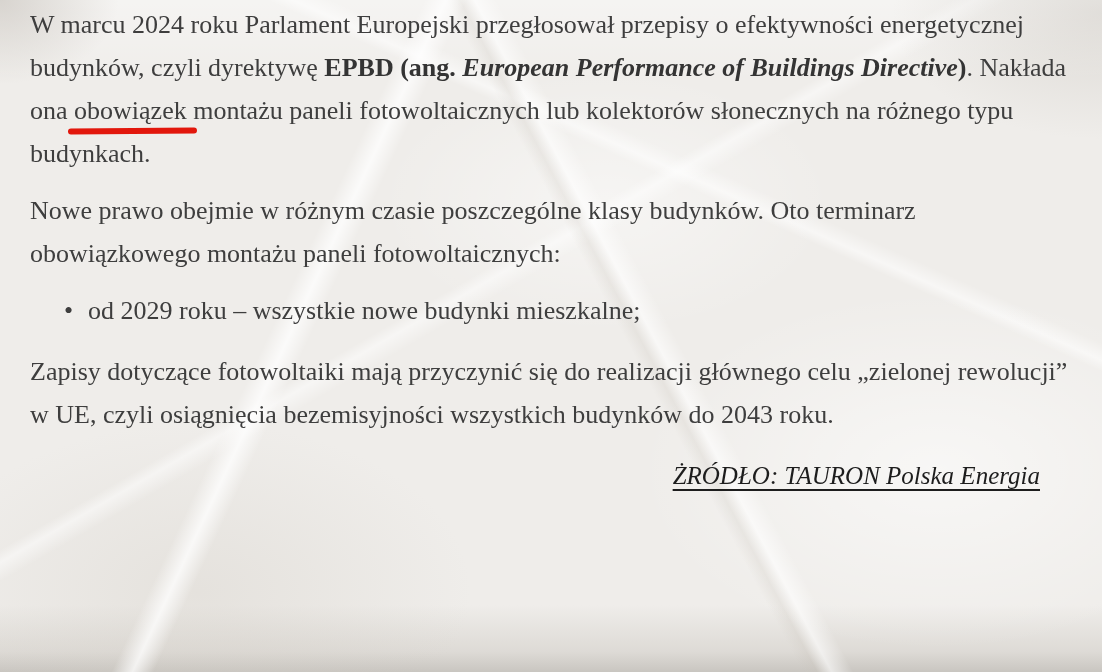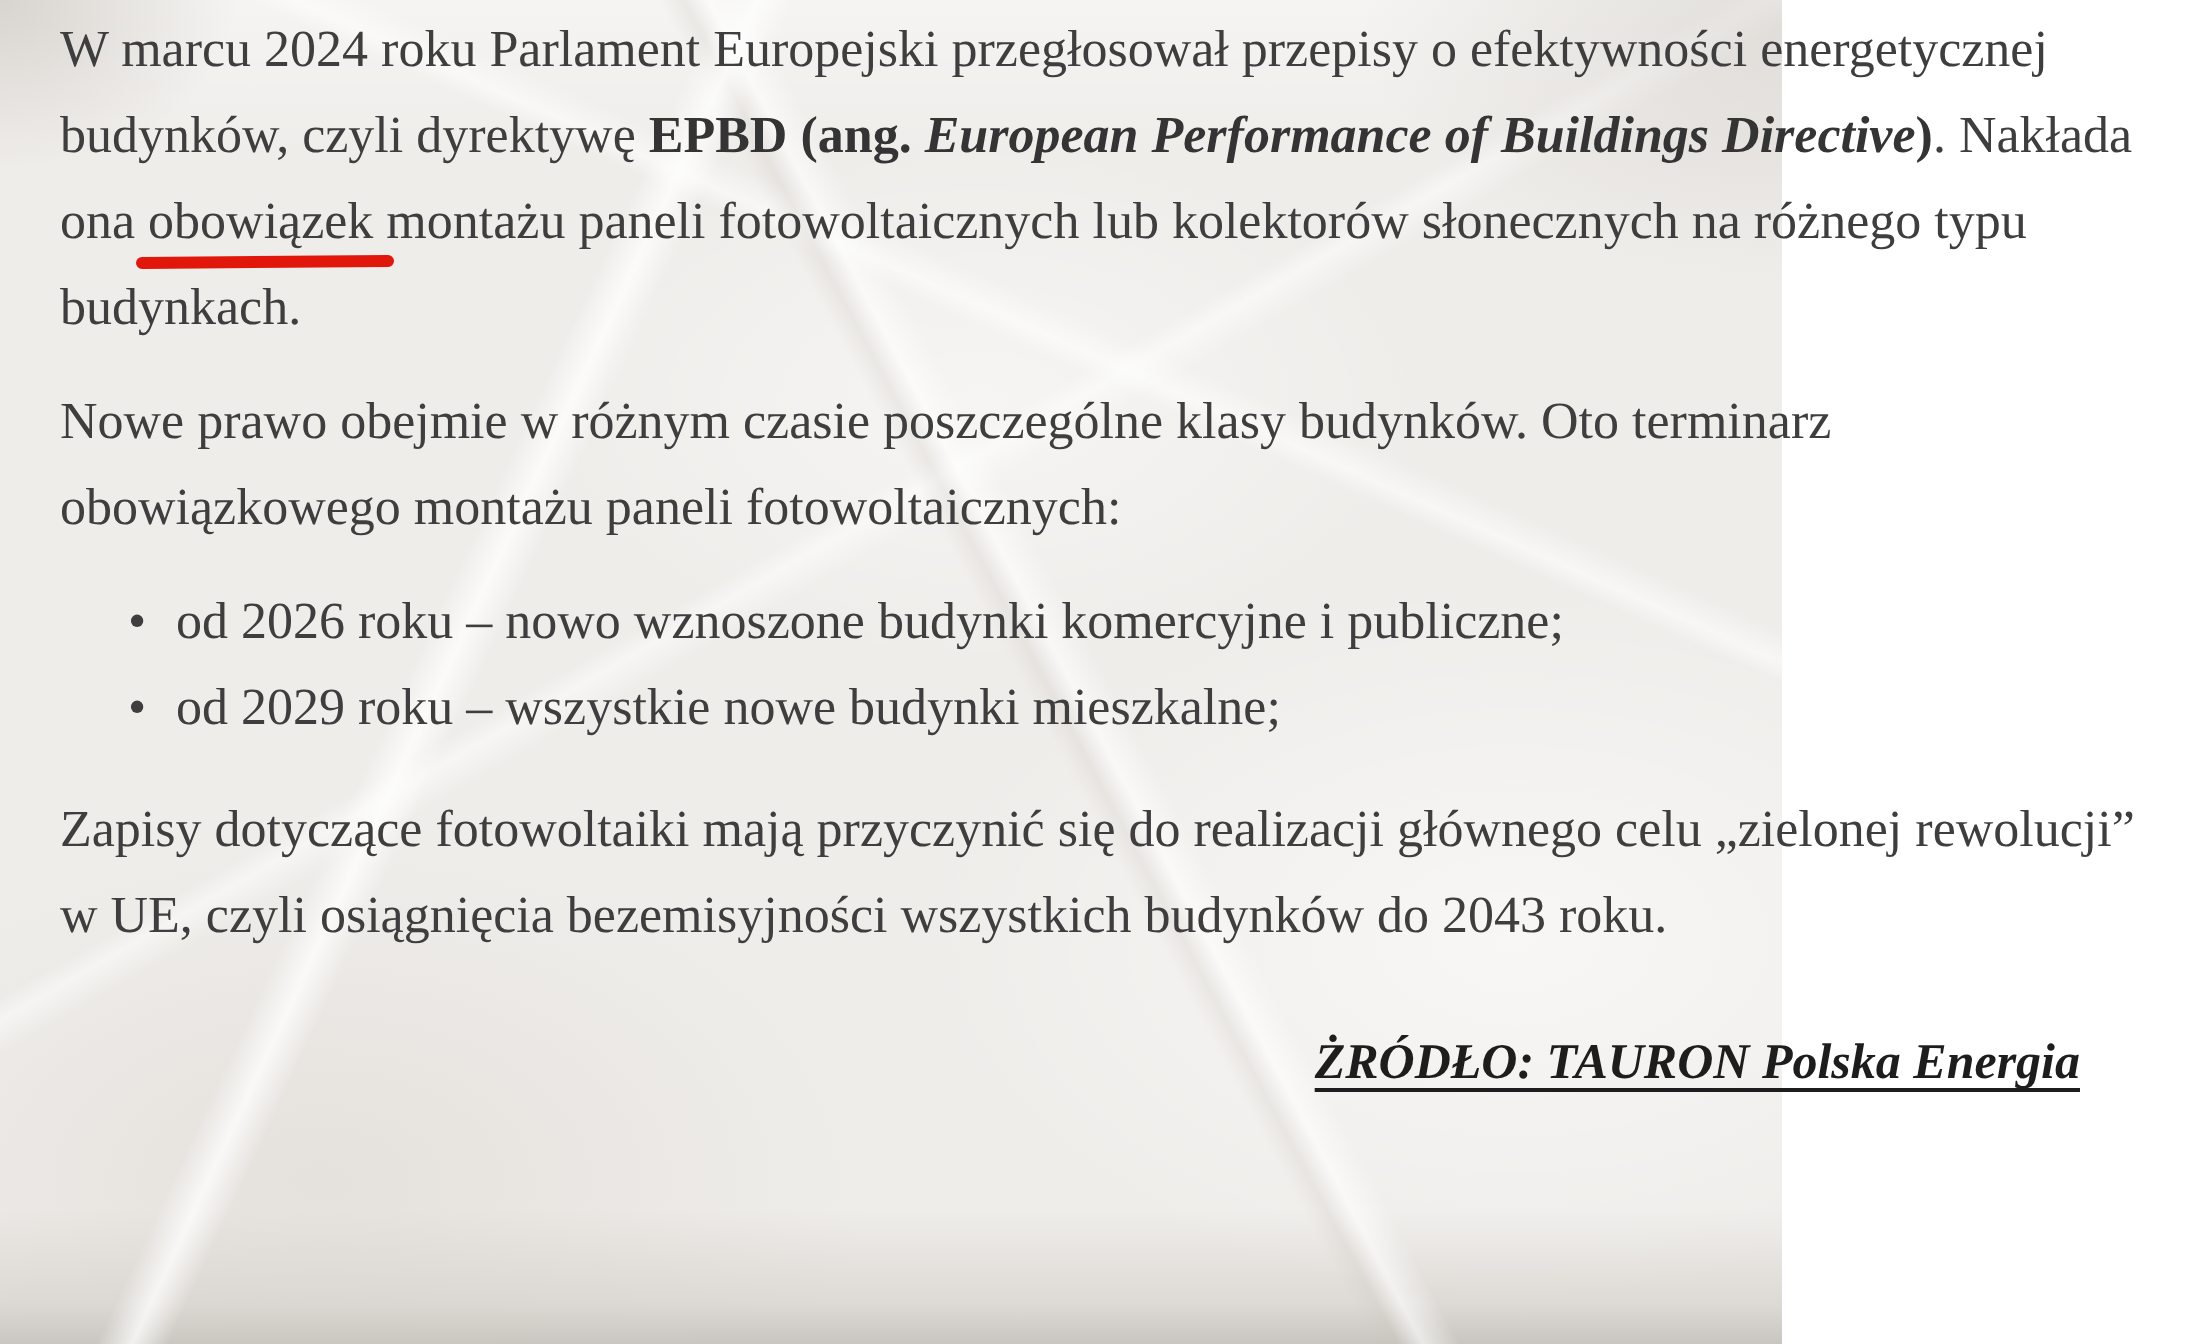--- a/index.html
+++ b/index.html
@@ -4,21 +4,21 @@
 <style>
   html, body { margin: 0; padding: 0; }
   body {
     width: 1102px; height: 672px; overflow: hidden;
     font-family: "Liberation Serif", serif;
     color: #3e3e3e;
   }
   .paper {
     position: relative;
     box-sizing: border-box;
-    width: 891px; height: 672px;
+    width: 1102px; height: 672px;
     padding: 3px 28px 0 30px;
     background-color: #efedea;
     background-image:
       radial-gradient(170px 120px at 0% 0%, rgba(168,160,150,.38), transparent 70%),
       radial-gradient(300px 180px at 100% 2%, rgba(180,174,165,.30), transparent 70%),
       linear-gradient(115deg, transparent 30%, rgba(255,255,255,.75) 31.5%, transparent 33%),
       linear-gradient(62deg, transparent 55%, rgba(199,193,184,.22) 56%, rgba(255,255,255,.6) 57%, transparent 58.5%),
       linear-gradient(150deg, transparent 42%, rgba(255,255,255,.5) 43%, transparent 44.5%),
       radial-gradient(420px 260px at 18% 88%, rgba(210,205,197,.35), transparent 65%),
       radial-gradient(500px 300px at 85% 70%, rgba(255,255,255,.55), transparent 60%),
@@ -64,41 +64,39 @@
   }
   .source-row {
     margin-top: 18px;
     text-align: right;
   }
   .source {
     display: inline-block;
     margin-right: 34px;
     font-size: 25px;
     line-height: 43px;
-    font-weight: 700;
+    font-weight: 400;
     font-style: italic;
     color: #1d1d1d;
     text-decoration: underline;
     text-decoration-thickness: 2px;
     text-underline-offset: 5px;
-    margin-top: 13px;
   }
 </style>
 </head>
 <body>
 
 <div class="paper">
   <div class="content">
 
     <p><span>W marcu 2024 roku Parlament Europejski przegłosował przepisy o efektywności energetycznej budynków, czyli dyrektywę </span><span class="b">EPBD (ang. </span><span class="bi">European Performance of Buildings Directive</span><span class="b">)</span><span>. Nakłada ona </span><span class="highlight">obowiązek</span><span> montażu paneli fotowoltaicznych lub kolektorów słonecznych na różnego typu budynkach.</span></p>
 
     <p>Nowe prawo obejmie w różnym czasie poszczególne klasy budynków. Oto terminarz obowiązkowego montażu paneli fotowoltaicznych:</p>
 
     <ul class="deadlines">
-      <li>od 2026 roku – nowo wznoszone budynki komercyjne i publiczne;</li>
       <li>od 2029 roku – wszystkie nowe budynki mieszkalne;</li>
     </ul>
 
     <p>Zapisy dotyczące fotowoltaiki mają przyczynić się do realizacji głównego celu „zielonej rewolucji” w UE, czyli osiągnięcia bezemisyjności wszystkich budynków do 2043 roku.</p>
 
     <div class="source-row">
       <span class="source">ŻRÓDŁO: TAURON Polska Energia</span>
     </div>
 
   </div>

